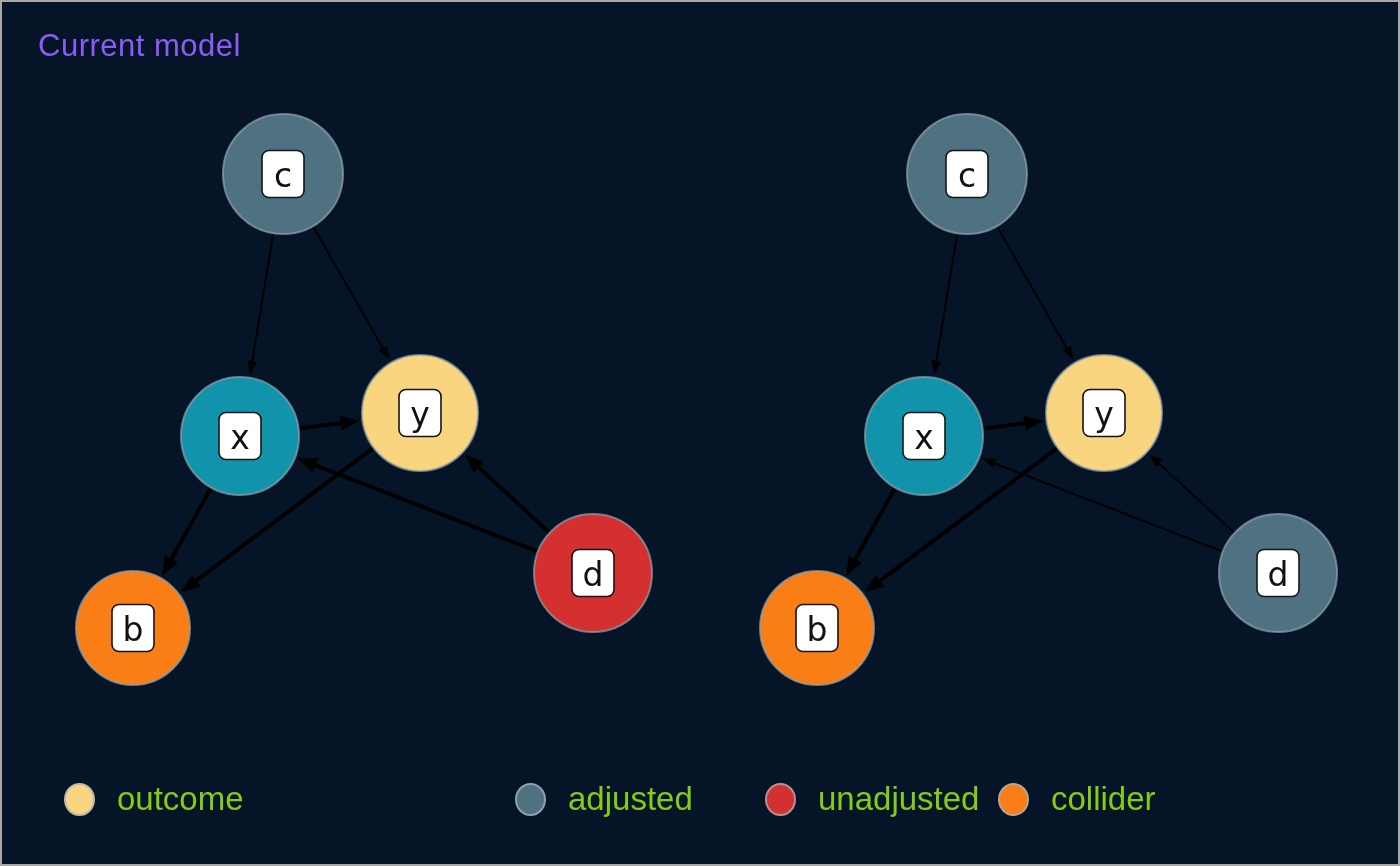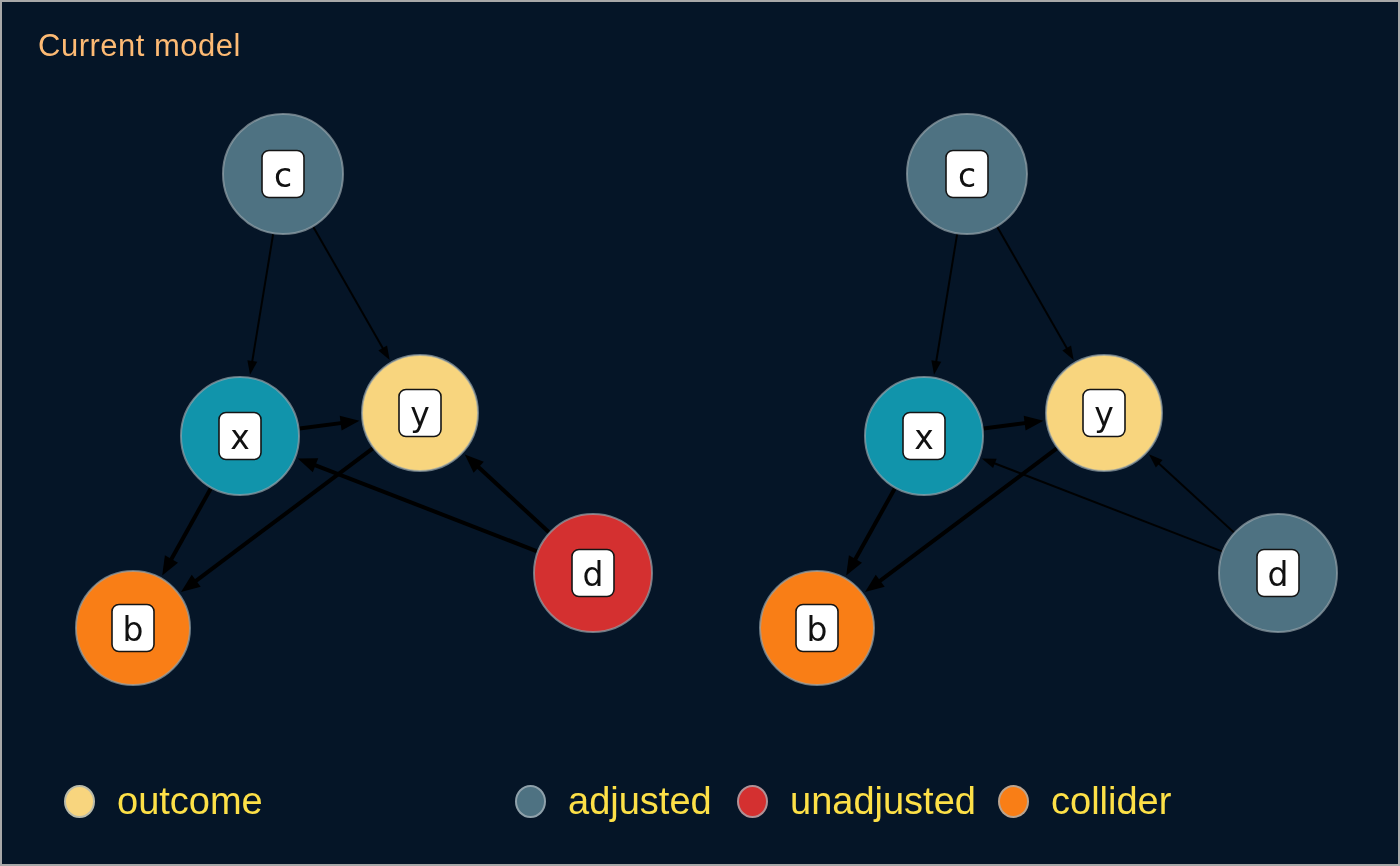--- a/index.html
+++ b/index.html
@@ -19,21 +19,21 @@
   .dag-svg {
     position: absolute;
     left: 0;
     top: 0;
   }
   .panel-title {
     position: absolute;
     top: 26px;
     font-size: 31px;
     letter-spacing: 0.5px;
-    color: #fdba74;
+    color: #8b5cf6;
     white-space: nowrap;
     user-select: none;
   }
   .panel-title.left { left: 36px; }
   .panel-title.right { left: 718px; }
   .legend {
     position: absolute;
     left: 0;
     top: 778px;
     width: 100%;
@@ -48,22 +48,22 @@
   }
   .legend-dot {
     width: 31px;
     height: 33px;
     border-radius: 50%;
     border: 2px solid rgba(165, 178, 184, 0.75);
     box-sizing: border-box;
     flex: 0 0 auto;
   }
   .legend-label {
-    font-size: 38px;
-    color: #fde047;
+    font-size: 33px;
+    color: #84cc16;
     white-space: nowrap;
   }
 </style>
 </head>
 <body>
 
 <div class="figure" style="background: rgb(5, 21, 39); border-color: rgb(168, 168, 168);">
 
   <svg class="dag-svg" id="dag-svg" width="1396" height="862">
       <g>
@@ -179,21 +179,21 @@
 
   <div class="legend">
     <div class="legend-item" style="left: 62px;">
       <span class="legend-dot" style="background: rgb(248, 213, 126);"></span>
       <span class="legend-label">outcome</span>
     </div>
     <div class="legend-item" style="left: 513px;">
       <span class="legend-dot" style="background: rgb(78, 114, 130);"></span>
       <span class="legend-label">adjusted</span>
     </div>
-    <div class="legend-item" style="left: 735px;">
+    <div class="legend-item" style="left: 763px;">
       <span class="legend-dot" style="background: rgb(212, 48, 48);"></span>
       <span class="legend-label">unadjusted</span>
     </div>
     <div class="legend-item" style="left: 996px;">
       <span class="legend-dot" style="background: rgb(249, 126, 22);"></span>
       <span class="legend-label">collider</span>
     </div>
   </div>
 
 </div>

